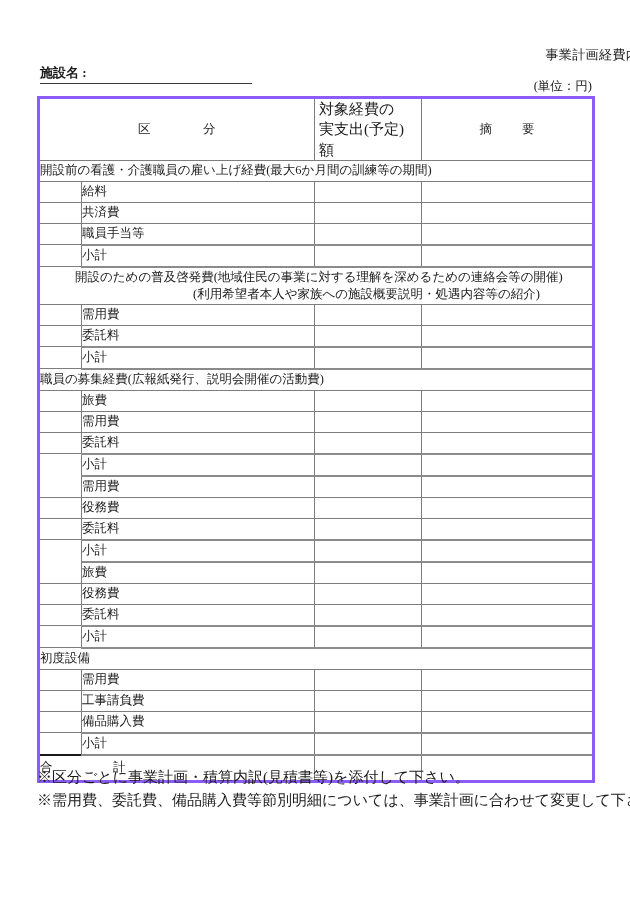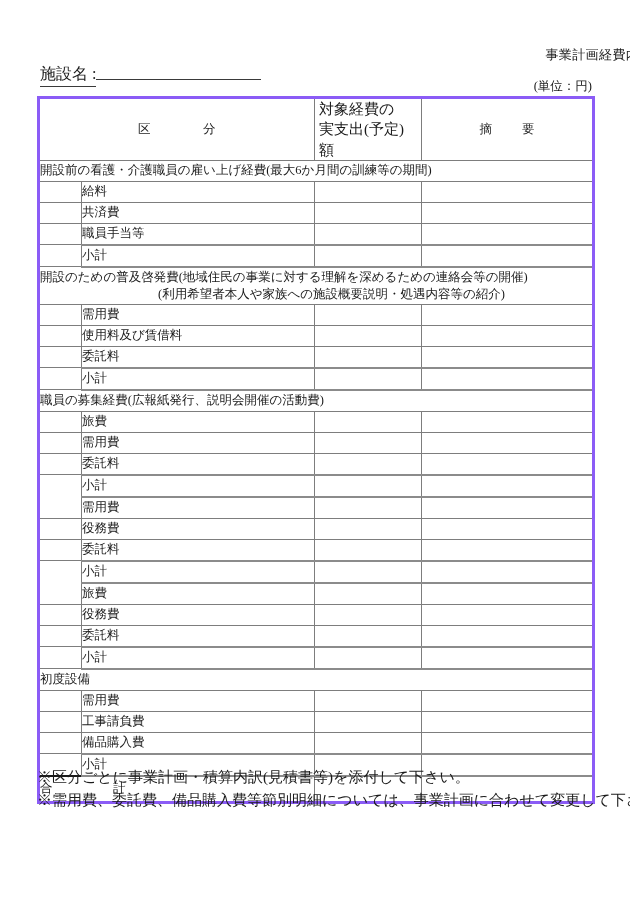--- a/index.html
+++ b/index.html
@@ -38,21 +38,23 @@
     white-space: nowrap;
     padding-left: 36px;
   }
 
   
   .facility-line {
     position: absolute;
     left: 40px;
     top: 64px;
     display: flex;
-    font-size: 16px;
+    align-items: flex-end;
+    font-size: 13px;
+    font-weight: bold;
   }
   .facility-label {
     border-bottom: 1px solid #3a3a3a;
     padding-bottom: 1px;
     white-space: nowrap;
   }
   .facility-rule {
     width: 165px;
     border-bottom: 1px solid #3a3a3a;
     height: 15px;
@@ -126,20 +128,21 @@
     text-align: left;
     line-height: 1.38;
     white-space: nowrap;
   }
   td.section-title .line2 {
     display: block;
     padding-left: 118px;
   }
   td.section-title.two-line {
     height: 36px;
+    padding-left: 35px;
   }
 
   
   td.indent-cell {
     border-top: none;
     border-bottom: none;
     border-left: 1px solid #7d7d7d;
     border-right: 1px solid #7d7d7d;
   }
   td.indent-cell.first { border-top: none; }
@@ -252,26 +255,20 @@
             <td colspan="4" class="section-title two-line"><span>開設のための普及啓発費(地域住民の事業に対する理解を深めるための連絡会等の開催)</span><span class="line2">(利用希望者本人や家族への施設概要説明・処遇内容等の紹介)</span></td>
           </tr>
           <tr>
             <td class="indent-cell first"></td>
             <td class="item-label">需用費</td>
             <td class="amount-cell"></td>
             <td class="note-cell"></td>
           </tr>
           <tr>
             <td class="indent-cell"></td>
-            <td class="item-label">使用料及び賃借料</td>
-            <td class="amount-cell"></td>
-            <td class="note-cell"></td>
-          </tr>
-          <tr>
-            <td class="indent-cell"></td>
             <td class="item-label">委託料</td>
             <td class="amount-cell"></td>
             <td class="note-cell"></td>
           </tr>
           <tr class="subtotal">
             <td class="indent-cell last"></td>
             <td class="item-label">小計</td>
             <td class="amount-cell"></td>
             <td class="note-cell"></td>
           </tr>

